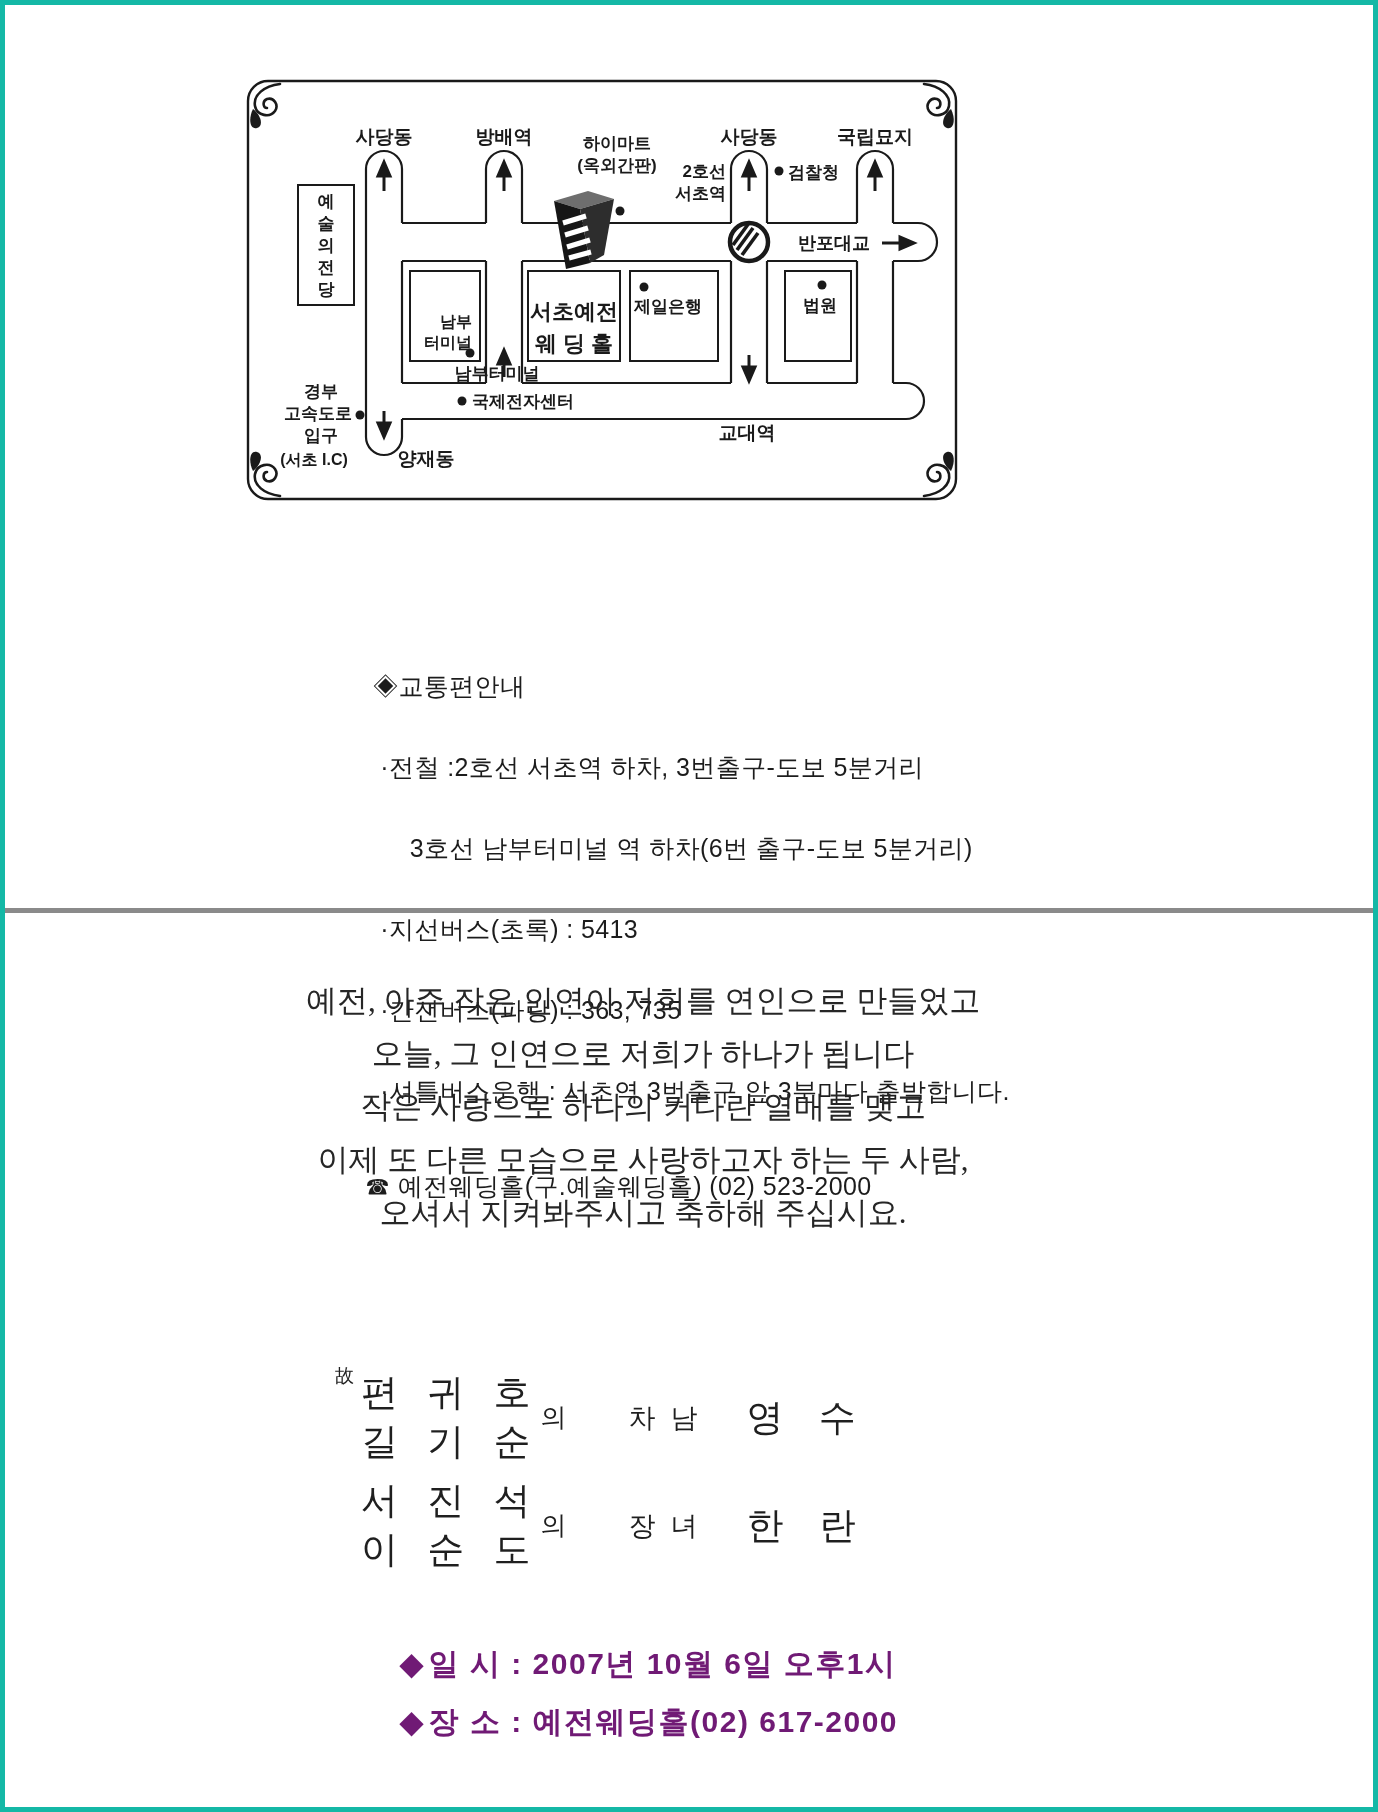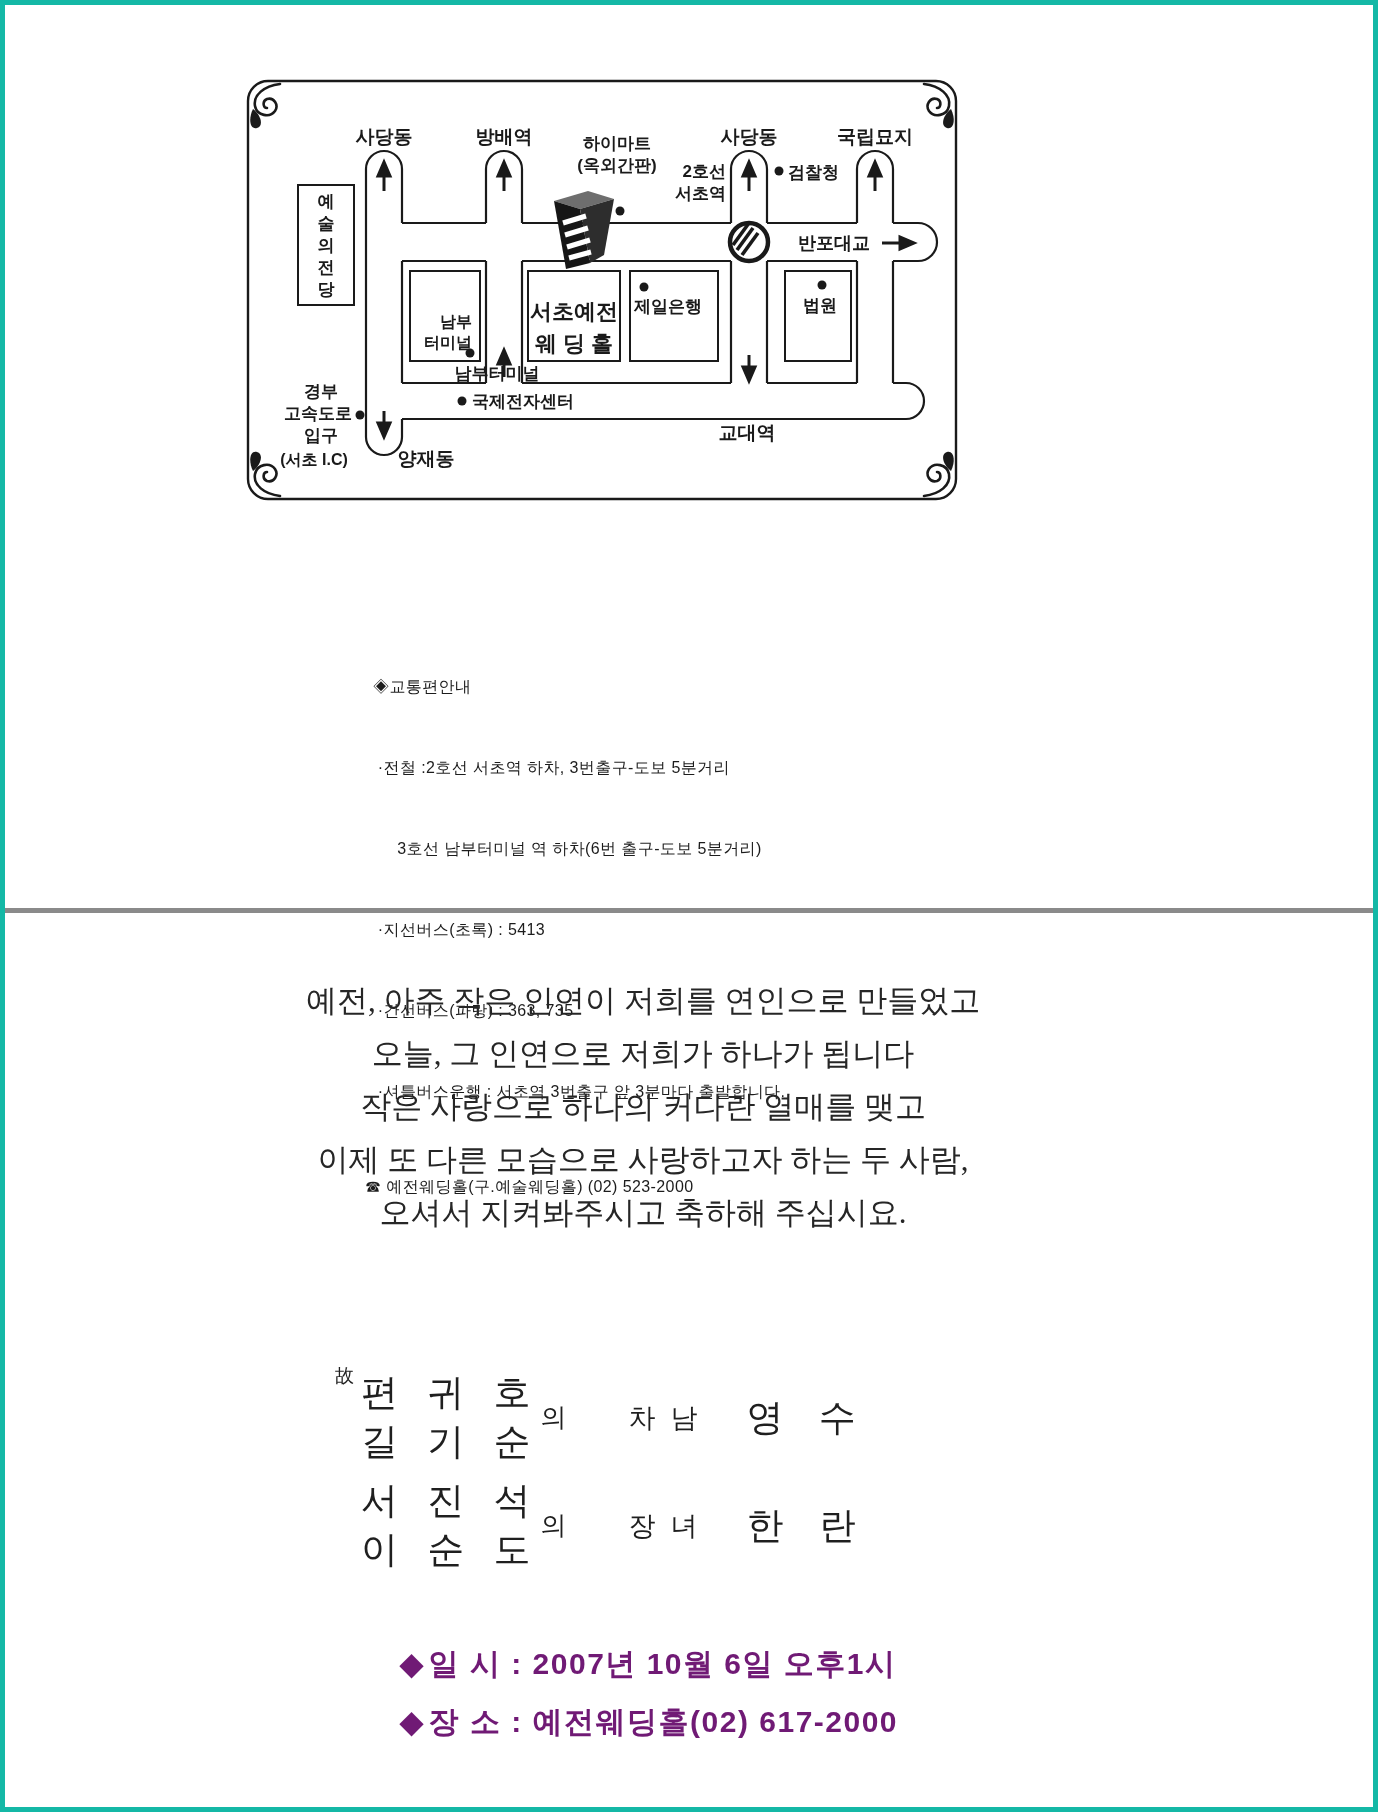--- a/index.html
+++ b/index.html
@@ -3,21 +3,21 @@
 <meta charset="utf-8">
 <style>
   html,body{margin:0;padding:0;background:#e8e8e8;}
   #page{position:relative;width:1378px;height:1812px;background:#ffffff;
         border:5px solid #14b8a6;box-sizing:border-box;overflow:hidden;
         font-family:"Liberation Sans",sans-serif;color:#1a1a1a;}
   
   .map-svg{position:absolute;left:229px;top:60px;}
   .map-svg text{font-family:"Liberation Sans",sans-serif;font-weight:bold;fill:#1a1a1a;}
   
-  .transport{position:absolute;left:368px;top:614px;font-size:16px;line-height:27px;
+  .transport{position:absolute;left:368px;top:614px;font-size:25px;line-height:27px;
              letter-spacing:0.4px;color:#1c1c1c;white-space:pre;}
   .t-phone{margin-top:14px;margin-left:-8px;}
   
   .divider{position:absolute;left:0;top:903px;width:1378px;height:5px;background:#8a8a8a;}
   
   .message{position:absolute;left:0;top:969px;width:1276px;text-align:center;
            font-family:"Liberation Serif",serif;font-size:31px;line-height:53px;color:#262626;}
   
   .families{position:absolute;left:356px;top:1366px;font-family:"Liberation Serif",serif;color:#1f1f1f;}
   .family-row{display:flex;align-items:center;margin-bottom:14px;}

